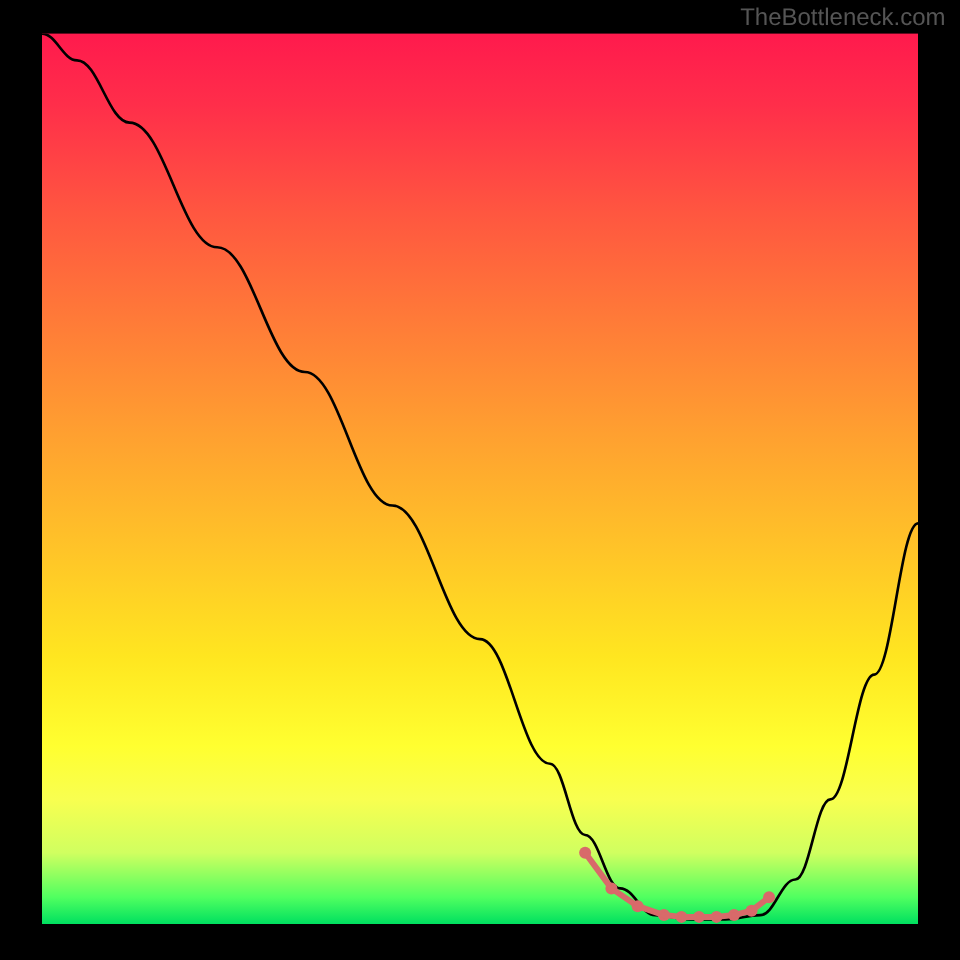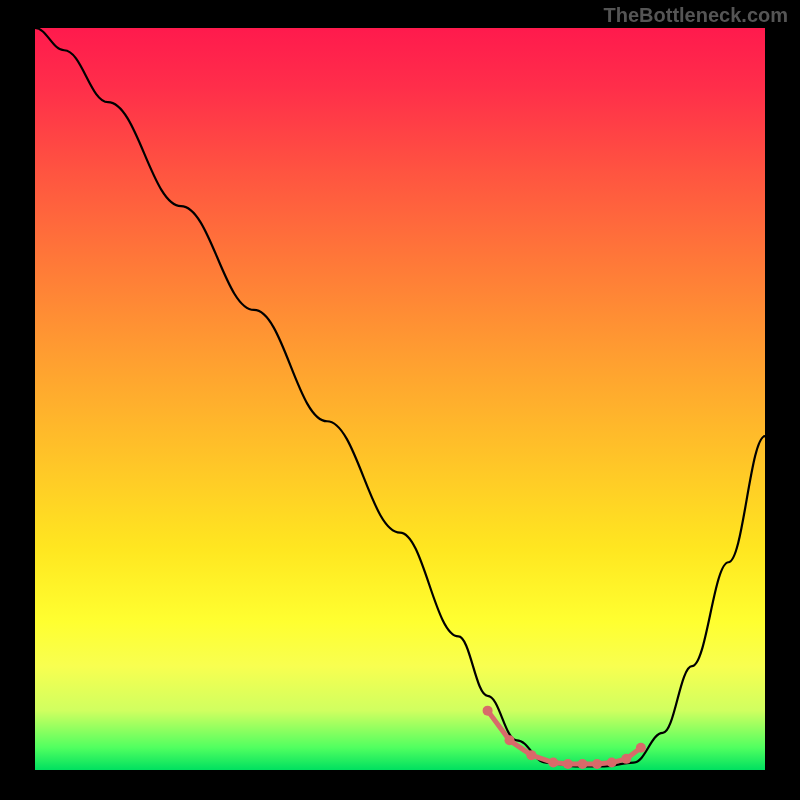--- a/index.html
+++ b/index.html
@@ -10,21 +10,21 @@
       position: relative;
       overflow: hidden;
       font-family: Arial, sans-serif;
     }
     .watermark {
       position: absolute;
       top: 4px;
       right: 12px;
       color: #555;
       font-size: 20px;
-      font-weight: 700;
+      font-weight: 400;
       z-index: 10;
     }
     .chart-area {
       position: absolute;
       left: 35px;
       top: 28px;
       width: 730px;
       height: 742px;
       background: linear-gradient(to bottom,
         #ff1a4d 0%,

